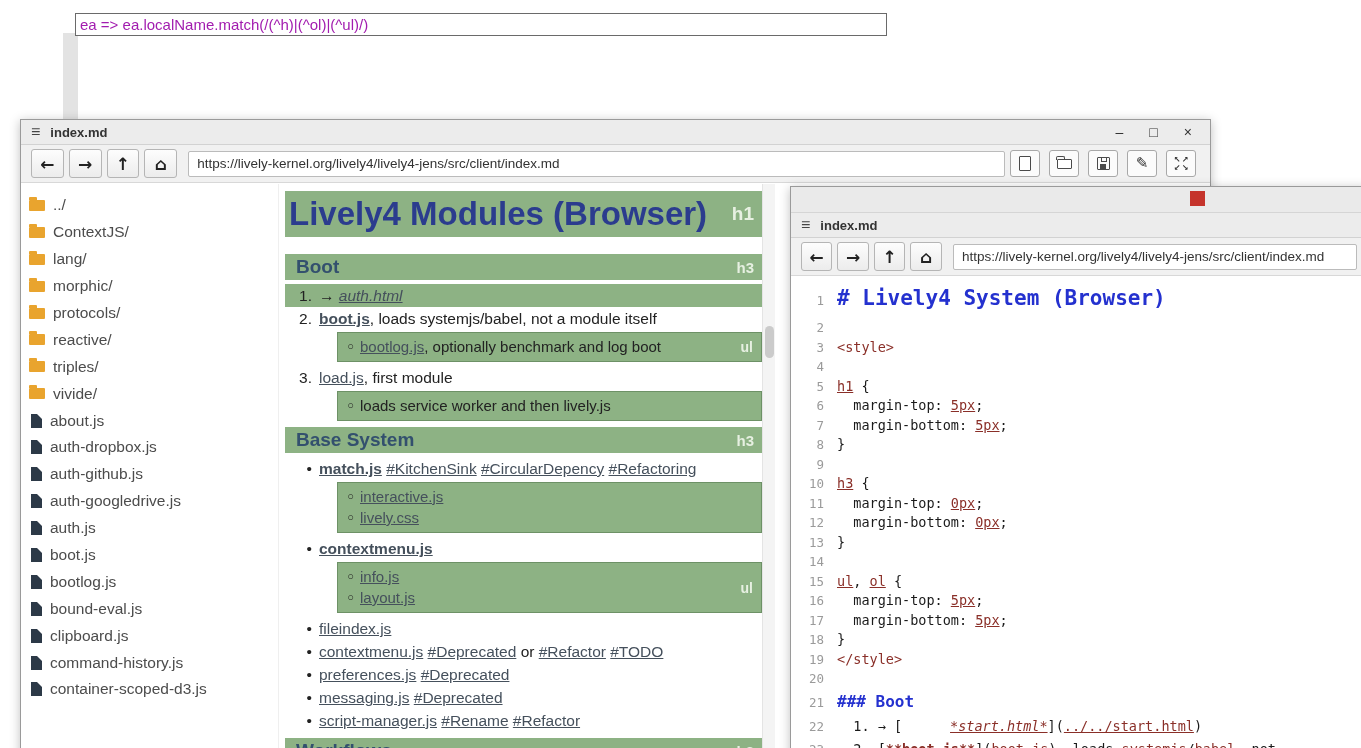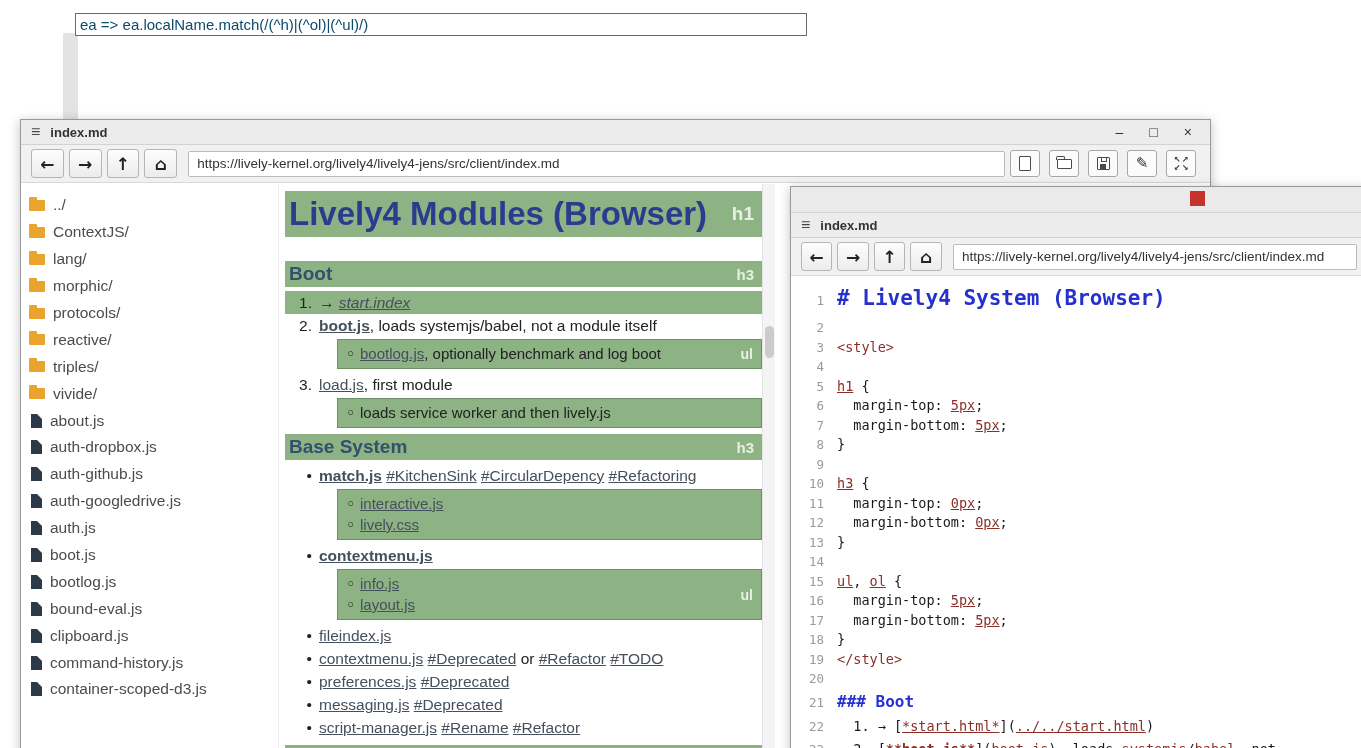--- a/index.html
+++ b/index.html
@@ -2,22 +2,22 @@
 <html style="--highlight-green: #8db284; --highlight-border: #6d9166; --label-text: #e7f0e2; --h1-text: #2b3c8e; --h3-text: #33506e; --link-text: #45505c; --code-blue: #2431cf; --code-red: #8a2f28; --red-marker: #c5342c; --folder-icon: #e9a42e; --file-icon: #2c3947;"><head>
 <meta charset="utf-8">
 <style>
   * { margin:0; padding:0; box-sizing:border-box; }
   html,body { background:#fff; }
   body { font-family:"Liberation Sans", sans-serif; }
   .stage { position:relative; width:1361px; height:748px; background:#fff; overflow:hidden; }
 
   
   .connector { position:absolute; left:63px; top:33px; width:15px; height:87px; background:#e3e3e3; }
-  .filter-input { position:absolute; left:75px; top:13px; width:732px; height:23px; border:1px solid #6a6a6a;
-    font:15px "Liberation Sans", sans-serif; color:#0c4a6e; padding:0 4px; background:#fff; outline:none; }
+  .filter-input { position:absolute; left:75px; top:13px; width:812px; height:23px; border:1px solid #6a6a6a;
+    font:15px "Liberation Sans", sans-serif; color:#a21caf; padding:0 4px; background:#fff; outline:none; }
 
   
   .window { position:absolute; background:#fff; border:1px solid #9a9a9a; box-shadow:0 2px 10px rgba(0,0,0,.25); }
   .w1 { left:20px; top:119px; width:1191px; height:640px; }
   .w2 { left:790px; top:186px; width:578px; height:600px; }
 
   .titlebar { height:25px; background:#ececec; border-bottom:1px solid #d2d2d2; display:flex; align-items:center; padding:0 10px; gap:10px; }
   .hamburger { font-size:16px; color:#444; line-height:1; }
   .win-title { font-size:13px; font-weight:bold; color:#333; }
   .win-controls { margin-left:auto; display:flex; gap:26px; color:#333; font-size:14px; padding-right:8px; }
@@ -55,25 +55,25 @@
   .ic.folder { width:16px; height:11px; background:var(--folder-icon); border-radius:1px; position:relative; }
   .ic.folder::before { content:""; position:absolute; left:0; top:-3px; width:8px; height:3px; background:var(--folder-icon); border-radius:1px 1px 0 0; }
   .ic.file { width:11px; height:14px; background:var(--file-icon); position:relative; margin-left:2px; }
   .ic.file::after { content:""; position:absolute; right:0; top:0; width:0; height:0; border-top:5px solid #fff; border-left:5px solid transparent; }
 
   .content { position:absolute; left:258px; top:0; bottom:0; width:496px; background:#fff; }
   .md { position:relative; width:483px; padding:7px 0 0 6px; z-index:2; }
   .md-scroll { position:absolute; left:483px; top:0; bottom:0; width:13px; background:#f4f4f4; border-left:1px solid #e4e4e4; z-index:1; }
   .md-thumb { position:absolute; left:2px; top:142px; width:9px; height:32px; background:#cbcbcb; border-radius:5px; }
 
-  .md-h1 { position:relative; height:46px; background:var(--highlight-green); margin-bottom:24px; display:flex; align-items:center; width:477px; }
+  .md-h1 { position:relative; height:46px; background:var(--highlight-green); margin-bottom:17px; display:flex; align-items:center; width:477px; }
   .md-h1 .md-htext { font-size:33px; font-weight:bold; color:var(--h1-text); white-space:nowrap; padding-left:4px; position:relative; z-index:3; }
   .md-h1 .el-label { font-size:19px; }
   .md-h3 { position:relative; height:26px; background:var(--highlight-green); margin:6px 0 4px; display:flex; align-items:center; width:477px; }
-  .md-h3 .md-htext { font-size:19px; font-weight:bold; color:var(--h3-text); padding-left:4px; }
+  .md-h3 .md-htext { font-size:19px; font-weight:bold; color:var(--h3-text); padding-left:11px; }
   .md-h3 .el-label { font-size:15px; }
   .el-label { position:absolute; right:8px; top:50%; transform:translateY(-50%); color:var(--label-text); font-weight:bold; }
 
   .md-list { margin:0 0 2px; width:477px; }
   .md-li { display:flex; min-height:23px; line-height:23px; font-size:15.5px; color:#222; white-space:nowrap; overflow:hidden; }
   .md-li.hl { background:var(--highlight-green); }
   .md-li .marker { width:34px; text-align:right; padding-right:7px; flex:none; }
   .md-sub { position:relative; margin:2px 0 4px 52px; background:var(--highlight-green); border:1px solid var(--highlight-border);
     padding:3px 0 4px; overflow:hidden; white-space:nowrap; }
   .md-sli { display:flex; min-height:21px; line-height:21px; font-size:15px; color:#222; }
@@ -92,21 +92,21 @@
   .code-line.bigh1 { min-height:34px; line-height:34px; }
   .code-line.bigh3 { min-height:25px; line-height:25px; }
   .code-line.bigli { min-height:23px; line-height:23px; }
   .ln { width:46px; text-align:right; padding-right:13px; color:#9a9a9a; font-size:12.5px; flex:none; }
   .ct { white-space:pre; color:#1a1a1a; }
   .cs-p { color:#1a1a1a; }
   .cs-h1 { color:var(--code-blue); font-weight:bold; font-size:21px; }
   .cs-h3 { color:var(--code-blue); font-weight:bold; font-size:16px; }
   .cs-tag { color:var(--code-red); }
   .cs-sel, .cs-val, .cs-url { color:var(--code-red); text-decoration:underline; }
-  .cs-lem { color:var(--code-red); text-decoration:underline; }
+  .cs-lem { color:var(--code-red); font-style:italic; text-decoration:underline;margin-left:48px; }
   .cs-lstr { color:var(--code-red); font-weight:bold; text-decoration:underline; }
 
   .red-marker { position:absolute; left:1190px; top:191px; width:15px; height:15px; background:var(--red-marker); z-index:50; }
 </style>
 </head>
 <body>
 
 <div class="stage">
 
   <div class="connector"></div>
@@ -244,21 +244,21 @@
               <span class="md-htext">Lively4 Modules (Browser)</span>
               <span class="el-label">h1</span>
             </div>
             <div class="md-h3">
               <span class="md-htext">Boot</span>
               <span class="el-label">h3</span>
             </div>
             <div class="md-list">
               <div class="md-li hl">
                 <span class="marker">1.</span>
-                <span class="li-text"><span class="seg-p">→ </span><span class="seg-li-em">start.index</span></span>
+                <span class="li-text"><span class="seg-p">→ </span><span class="seg-li-em">auth.html</span></span>
               </div>
               <div class="md-li">
                 <span class="marker">2.</span>
                 <span class="li-text"><span class="seg-lb">boot.js</span><span class="seg-p">, loads systemjs/babel, not a module itself</span></span>
               </div>
               <div class="md-sub">
                 <div class="md-sli">
                   <span class="smarker">○</span>
                   <span class="li-text"><span class="seg-l">bootlog.js</span><span class="seg-p">, optionally benchmark and log boot</span></span>
                 </div>

